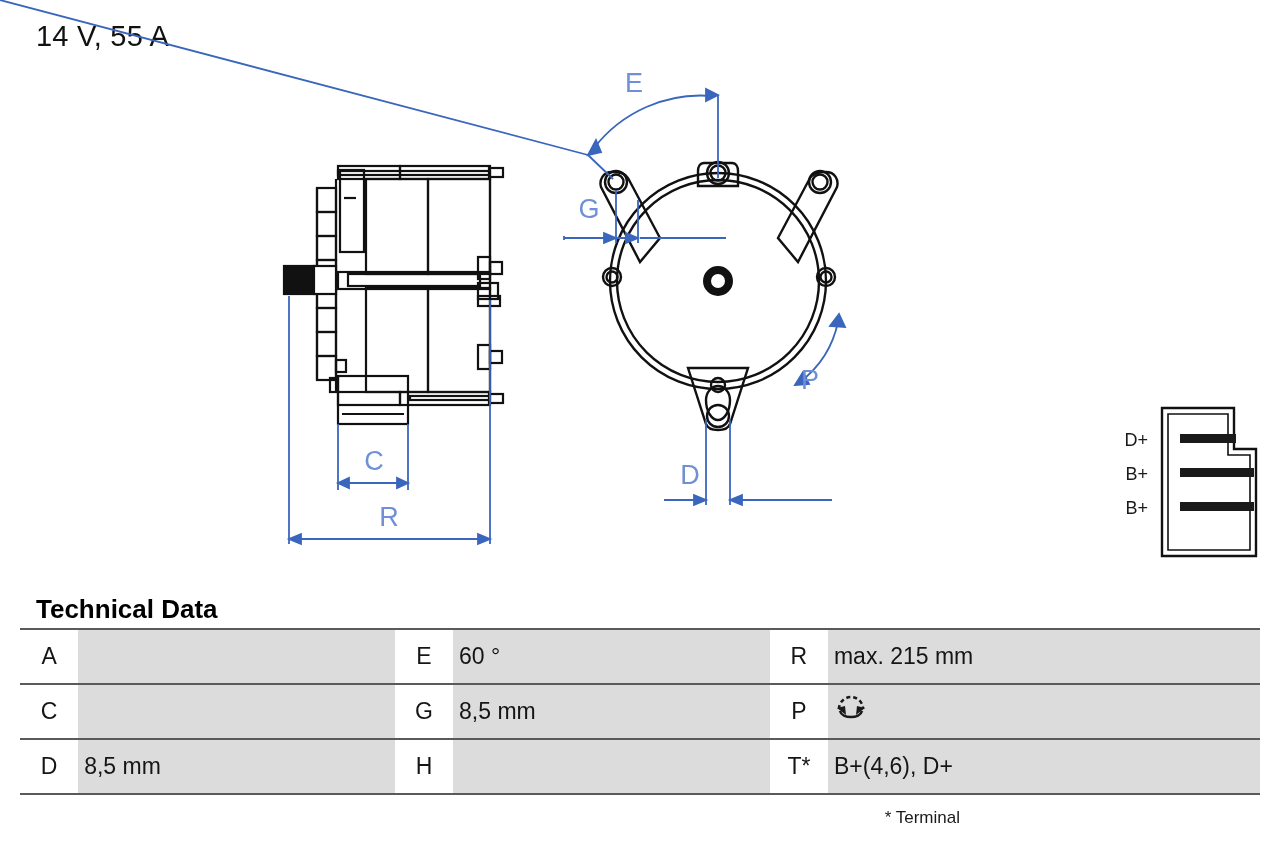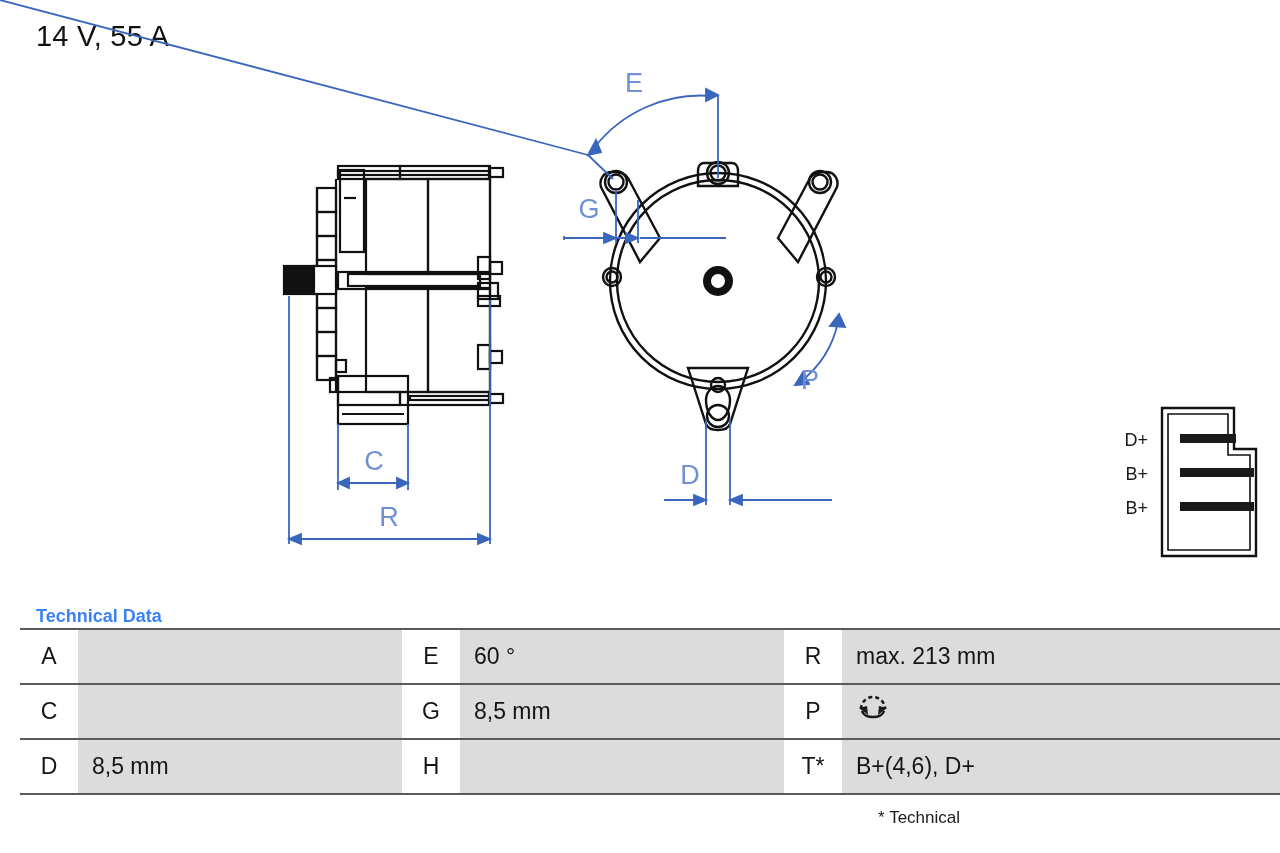--- a/index.html
+++ b/index.html
@@ -44,25 +44,25 @@
   
   #tech-section {
     position: absolute;
     left: 0;
     top: 586px;
     width: 1280px;
   }
   #tech-heading {
     position: absolute;
     left: 36px;
-    top: 15px;
-    font-size: 18px;
+    top: 8px;
+    font-size: 26px;
     line-height: 30px;
     font-weight: bold;
-    color: #3b82f6;
+    color: #000000;
   }
 
   #tech-table {
     position: absolute;
     left: 20px;
     top: 42px;
     width: 1240px;
     border-collapse: collapse;
     table-layout: fixed;
   }
@@ -78,21 +78,21 @@
     vertical-align: middle;
     background: #dcdcdc;
   }
   #tech-table td.lbl {
     background: #ffffff;
     text-align: center;
     width: 58px;
   }
   #tech-table td.val {
     background: #dcdcdc;
-    padding-left: 14px;
+    padding-left: 6px;
   }
   #tech-table td.val-a { width: 310px; }
   #tech-table td.val-b { width: 310px; }
   #tech-table td.val-c { width: 425px; }
 
   .rot-symbol {
     display: inline-block;
     vertical-align: middle;
   }
 
@@ -279,21 +279,21 @@
   <div id="tech-heading">Technical Data</div>
 
   <table id="tech-table">
     <tbody>
       <tr>
         <td class="lbl">A</td>
         <td class="val val-a"></td>
         <td class="lbl">E</td>
         <td class="val val-b">60 °</td>
         <td class="lbl">R</td>
-        <td class="val val-c">max. 213 mm</td>
+        <td class="val val-c">max. 215 mm</td>
       </tr>
       <tr>
         <td class="lbl">C</td>
         <td class="val val-a"></td>
         <td class="lbl">G</td>
         <td class="val val-b">8,5 mm</td>
         <td class="lbl">P</td>
         <td class="val val-c">
           <span class="rot-symbol">
             <svg width="34" height="32" viewBox="0 0 34 32" xmlns="http://www.w3.org/2000/svg">
@@ -309,14 +309,14 @@
         <td class="lbl">D</td>
         <td class="val val-a">8,5 mm</td>
         <td class="lbl">H</td>
         <td class="val val-b"></td>
         <td class="lbl">T*</td>
         <td class="val val-c">B+(4,6), D+</td>
       </tr>
     </tbody>
   </table>
 
-  <div id="footnote">* Technical</div>
+  <div id="footnote">* Terminal</div>
 </div>
 
 </body></html>

